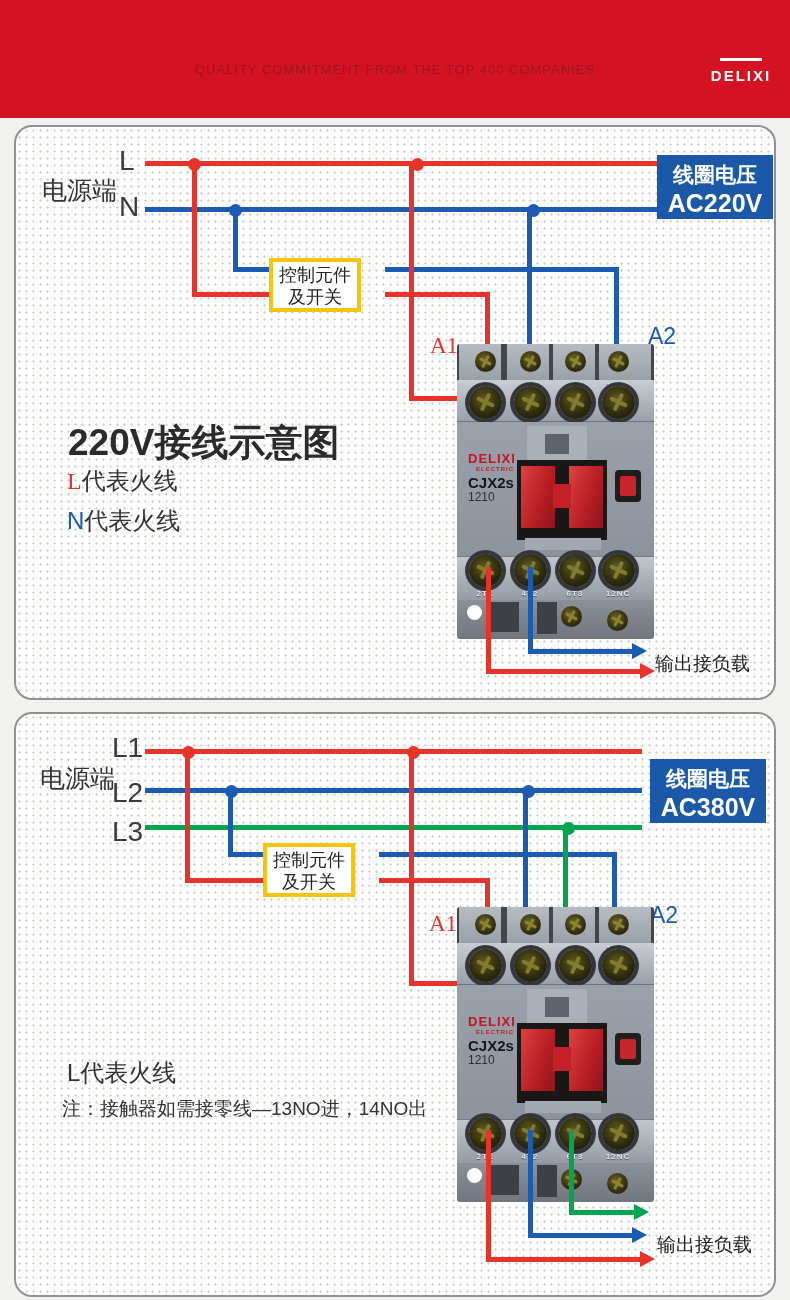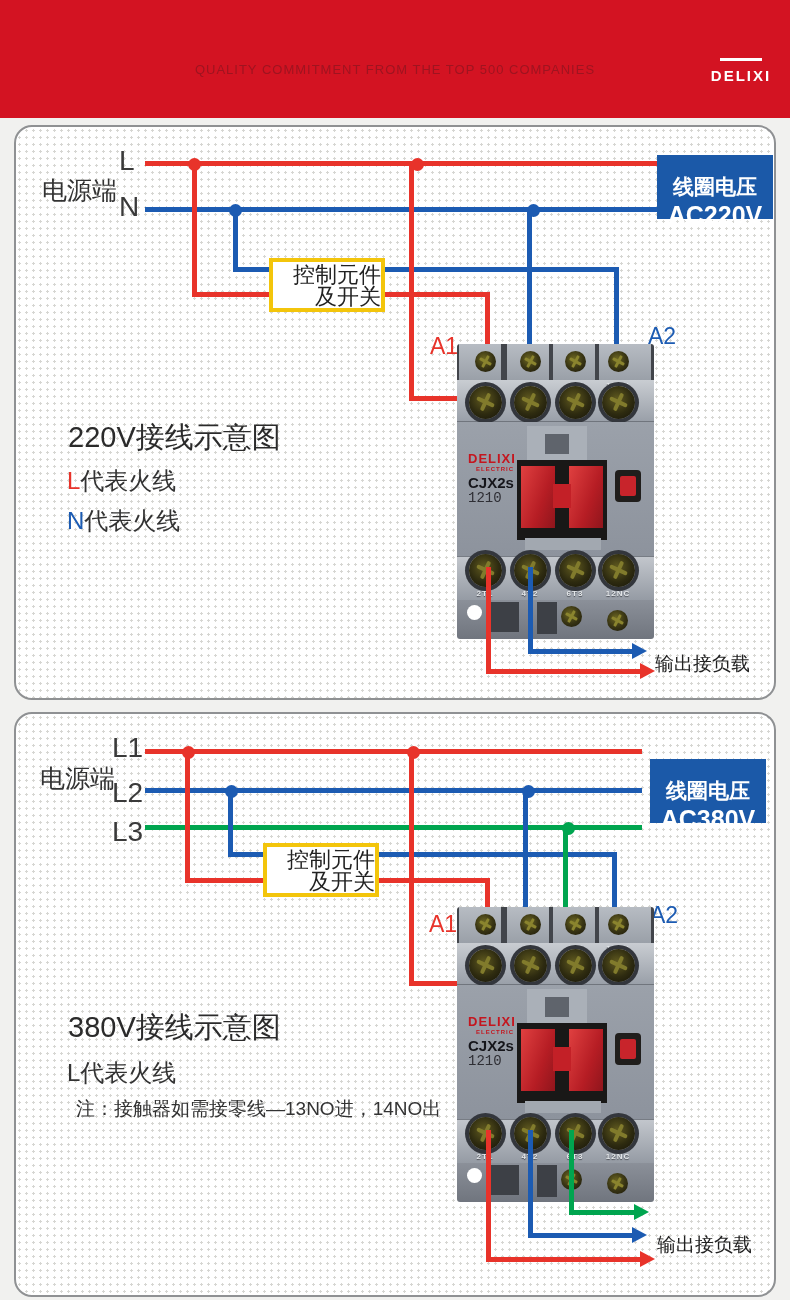--- a/index.html
+++ b/index.html
@@ -22,39 +22,39 @@
   
   .panel { position:absolute; left:14px; width:762px; background:#fff;
     border:2px solid #8f9193; border-radius:18px;
     background-image:radial-gradient(#d6d6d2 1px, transparent 1.3px); background-size:7px 7px; }
   #p1 { top:125px; height:575px; }
   #p2 { top:712px; height:585px; }
 
   .txt { position:absolute; white-space:nowrap; }
   .power-label { font-size:25px; color:#333; }
   .phase-label { font-size:28px; color:#3a3a3a; }
-  .cap-title { font-size:29px; font-weight:normal; color:#2b2b2b; }
+  .cap-title { font-size:37px; font-weight:bold; color:#2b2b2b; }
   .cap-sub { font-size:24px; color:#333; }
   .cap-note { font-size:19px; color:#333; }
   .a-label { font-size:23px; }
-  .red-t { color:#e8332a; } .blue-t { color:#1c5bb2; }
+  .red-t { color:#e8332a;font-family:Liberation Serif, serif; } .blue-t { color:#1c5bb2; }
   .out-label { font-size:19px; color:#222; }
 
   
   .w { position:absolute; display:block; }
   .red { background:#e8332a; } .blue { background:#1c5bb2; } .green { background:#00a54f; }
   .dot { position:absolute; width:13px; height:13px; border-radius:50%; }
   .ar { position:absolute; width:0; height:0; border-top:8px solid transparent; border-bottom:8px solid transparent; }
   .ar.r { border-left:15px solid #e8332a; } .ar.b { border-left:15px solid #1c5bb2; } .ar.g { border-left:15px solid #00a54f; }
 
   
-  .ctrl-box { position:absolute; width:116px; height:54px; background:#fff; border:4px solid #f3c50b;
-    text-align:right; font-size:22px; color:#222; line-height:22px; padding-top:2px; }
+  .ctrl-box { position:absolute; width:92px; height:54px; background:#fff; border:4px solid #f3c50b;
+    text-align:center; font-size:18px; color:#222; line-height:22px; padding-top:2px; }
   .coil-box { position:absolute; width:116px; height:64px; background:#1b59a8; color:#fff; text-align:center; }
-  .coil-box .l1 { font-size:21px; font-weight:600; margin-top:18px; }
+  .coil-box .l1 { font-size:21px; font-weight:600; margin-top:6px; }
   .coil-box .l2 { font-size:25px; font-weight:600; margin-top:0px; }
 
   
   .contactor-slot { position:absolute; width:197px; height:295px; }
   .contactor { position:relative; width:197px; height:295px; }
   .ct-tabs { position:absolute; left:0; top:0; width:197px; height:36px; background:#42454b; border-radius:3px 3px 0 0; }
   .ct-tab { position:absolute; top:0; height:36px; background:linear-gradient(180deg,#b7bcc3,#9aa0a8); }
   .ct-strip-top { position:absolute; left:0; top:36px; width:197px; height:42px;
     background:linear-gradient(180deg,#c9cdd2,#9aa0a9); border-bottom:1px solid #70757d; }
   .ct-mid { position:absolute; left:0; top:78px; width:197px; height:134px;
@@ -74,40 +74,40 @@
   .screw-lg { position:absolute; width:33px; height:33px; border-radius:50%;
     background:radial-gradient(circle at 45% 40%, #5c561e 5%, #2e2b10 55%, #15130a 100%);
     box-shadow:0 0 0 4px #33363c; }
   .screw-lg::before, .screw-lg::after { content:""; position:absolute; left:7px; top:14px; width:19px; height:4px;
     background:#817b2c; border-radius:2px; }
   .screw-lg::before { transform:rotate(25deg); } .screw-lg::after { transform:rotate(115deg); }
   .ct-brand { position:absolute; left:11px; top:108px; line-height:1.05; }
   .ct-brand .b1 { color:#c4161f; font-size:13px; font-weight:bold; letter-spacing:1px; }
   .ct-brand .b2 { color:#c4161f; font-size:6px; font-weight:bold; letter-spacing:1px; margin-left:8px; }
   .ct-brand .b3 { color:#15151a; font-size:15px; font-weight:bold; margin-top:3px; }
-  .ct-brand .b4 { color:#2e2e34; font-size:14px;font-family:Liberation Mono, monospace; }
+  .ct-brand .b4 { color:#2e2e34; font-size:12px; }
   .hblock { position:absolute; left:60px; top:116px; width:90px; height:80px; background:#191817; }
   .hsq { position:absolute; width:34px; height:62px;
     background:linear-gradient(110deg,#e04040 0%,#b61d24 60%,#8f151c 100%); }
   .hbridge { position:absolute; left:96px; top:140px; width:18px; height:24px; background:#c32027; }
   .notch { position:absolute; left:70px; top:82px; width:60px; height:36px; background:#aab0b8; }
   .notch-in { position:absolute; left:88px; top:90px; width:24px; height:20px; background:#5f646c; }
   .clip-bot { position:absolute; left:68px; top:194px; width:76px; height:12px; background:#a2a8b0; }
   .reddot { position:absolute; left:158px; top:126px; width:26px; height:32px; background:#201e1c; border-radius:4px; }
   .reddot-in { position:absolute; left:163px; top:132px; width:16px; height:20px; background:#c8242b; border-radius:2px; }
   .hole { position:absolute; left:10px; top:261px; width:15px; height:15px; border-radius:50%; background:#fff; }
   .recess { position:absolute; background:#3d4046; }
 </style>
 </head>
 <body>
 
 <div class="page">
 
   <header class="hdr">
-    <div class="hdr-sub">QUALITY COMMITMENT FROM THE TOP 500 COMPANIES</div>
+    <div class="hdr-sub">QUALITY COMMITMENT FROM THE TOP 400 COMPANIES</div>
     <div class="hdr-brand">
       <span class="hdr-brand-bar"></span>
       <span class="hdr-brand-text">DELIXI</span>
     </div>
   </header>
 
   <section class="panel" id="p1">
     <span class="txt power-label" style="left:26px;top:47px">电源端</span>
     <span class="txt phase-label" style="left:103px;top:18px">L</span>
     <span class="txt phase-label" style="left:103px;top:64px">N</span>
@@ -316,18 +316,17 @@
     <i class="w red" style="left:470px;top:543px;width:158px;height:5px"></i>
     <i class="ar r" style="left:624px;top:537px"></i>
     <i class="w blue" style="left:512px;top:416px;width:5px;height:108px"></i>
     <i class="w blue" style="left:512px;top:519px;width:108px;height:5px"></i>
     <i class="ar b" style="left:616px;top:513px"></i>
     <i class="w green" style="left:553px;top:416px;width:5px;height:85px"></i>
     <i class="w green" style="left:553px;top:496px;width:69px;height:5px"></i>
     <i class="ar g" style="left:618px;top:490px"></i>
     <span class="txt out-label" style="left:641px;top:518px">输出接负载</span>
 
-    <span class="txt cap-title" style="left:52px;top:294px">380V接线示意图</span>
     <span class="txt cap-sub" style="left:51px;top:343px"><span>L</span><span>代表火线</span></span>
-    <span class="txt cap-note" style="left:60px;top:382px">注：接触器如需接零线—13NO进，14NO出</span>
+    <span class="txt cap-note" style="left:46px;top:382px">注：接触器如需接零线—13NO进，14NO出</span>
   </section>
 
 </div>
 
 </body></html>

